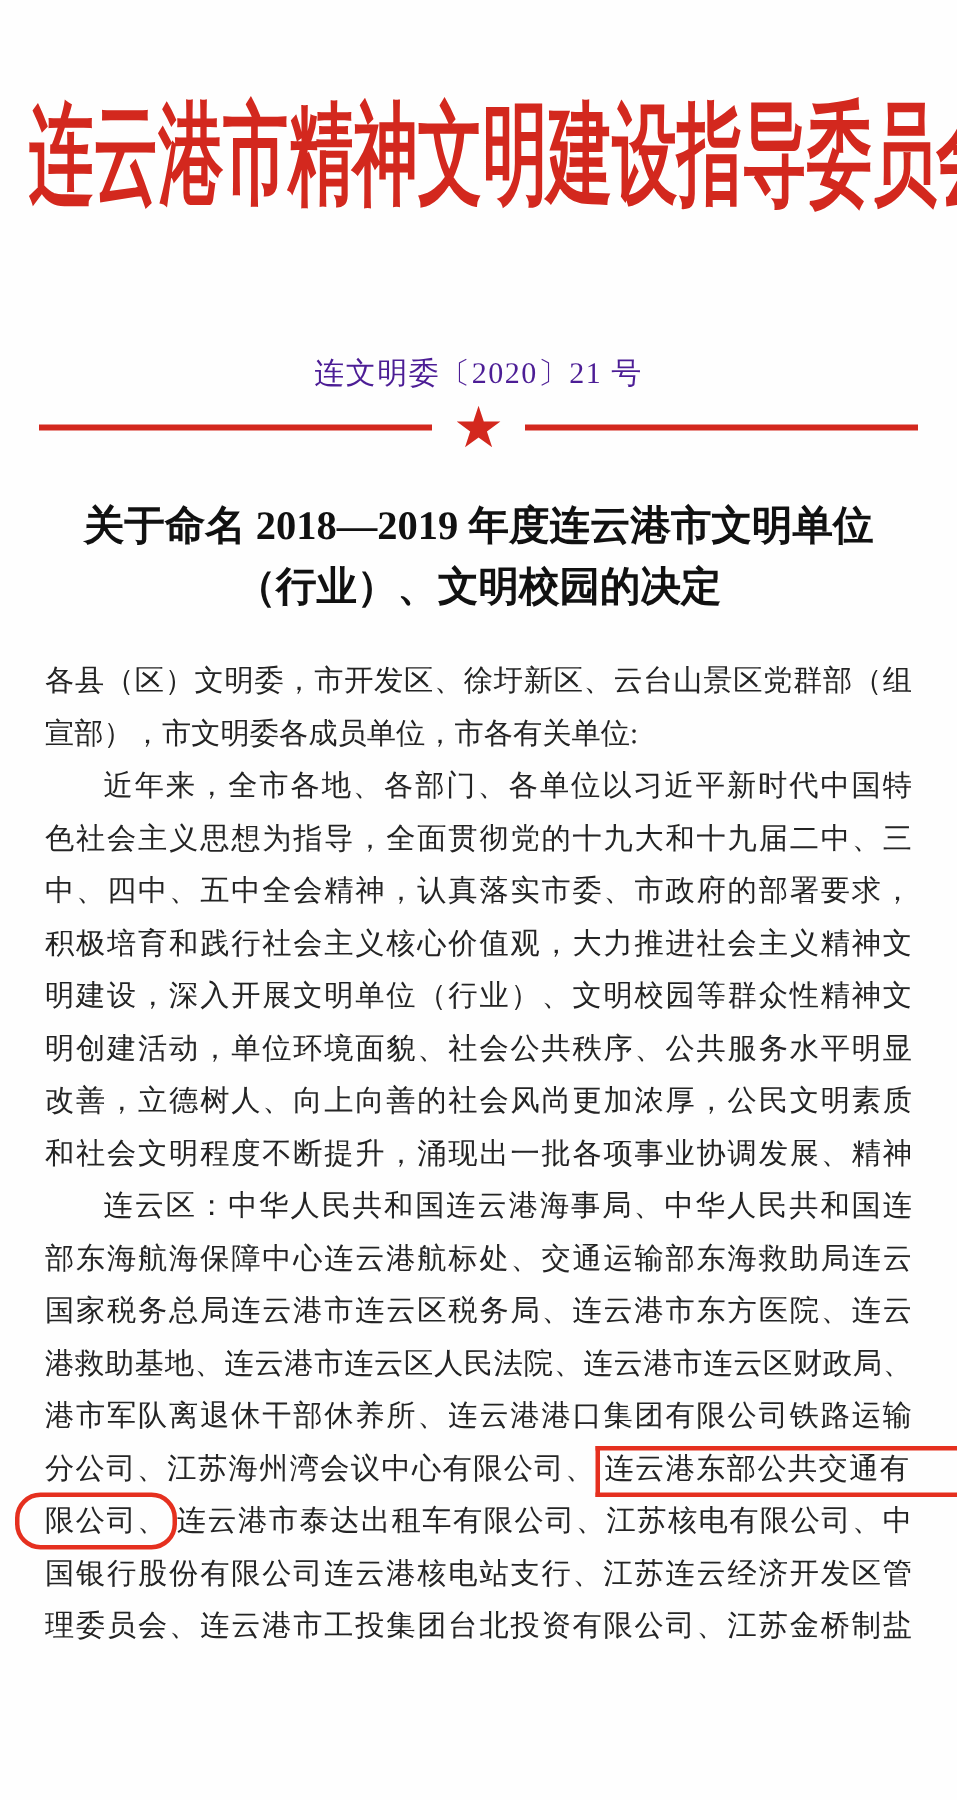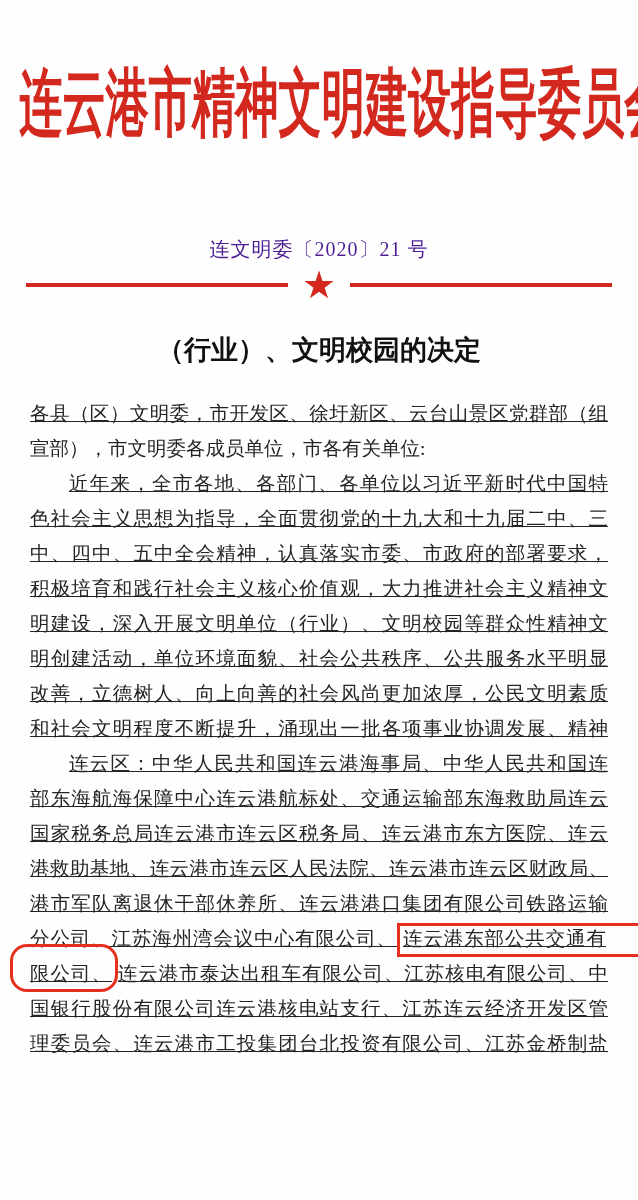--- a/index.html
+++ b/index.html
@@ -77,57 +77,57 @@
   .line {
     line-height: 35px;
     white-space: nowrap;
     text-align: left;
   }
   .line.fill {
     white-space: normal;
     text-align: justify;
     text-justify: inter-character;
     text-align-last: justify;
-    text-decoration: underline;
   }
   .line.indent {
     text-indent: 2em;
   }
   
   .boxed {
     border: 3px solid var(--box-red, #e5301f);
   }
   .boxed.end {
     border-right: none;
     padding: 2px 32px 5px 3px;
     margin-right: -30px;
     margin-top: 12px;
   }
   .boxed.start {
-    padding: 16px 3px 5px 17px;
+    padding: 6px 3px 5px 17px;
     margin-left: -20px;
     border-radius: 17px;
   }
 </style>
 </head>
 <body>
 
 <div class="page">
 
   <h1 class="red-head">连云港市精神文明建设指导委员会</h1>
 
   <div class="doc-no">连文明委〔2020〕21 号</div>
 
   <div class="rule">
     <span class="seg"></span>
     <span class="star">★</span>
     <span class="seg"></span>
   </div>
 
   <div class="doc-title">
+    <div>关于命名 2018—2019 年度连云港市文明单位</div>
     <div>（行业）、文明校园的决定</div>
   </div>
 
   <div class="body" id="doc-body">
       <div class="line fill"><span>各县（区）文明委，市开发区、徐圩新区、云台山景区党群部（组</span></div>
       <div class="line"><span>宣部），市文明委各成员单位，市各有关单位:</span></div>
       <div class="line fill indent"><span>近年来，全市各地、各部门、各单位以习近平新时代中国特</span></div>
       <div class="line fill"><span>色社会主义思想为指导，全面贯彻党的十九大和十九届二中、三</span></div>
       <div class="line fill"><span>中、四中、五中全会精神，认真落实市委、市政府的部署要求，</span></div>
       <div class="line fill"><span>积极培育和践行社会主义核心价值观，大力推进社会主义精神文</span></div>

